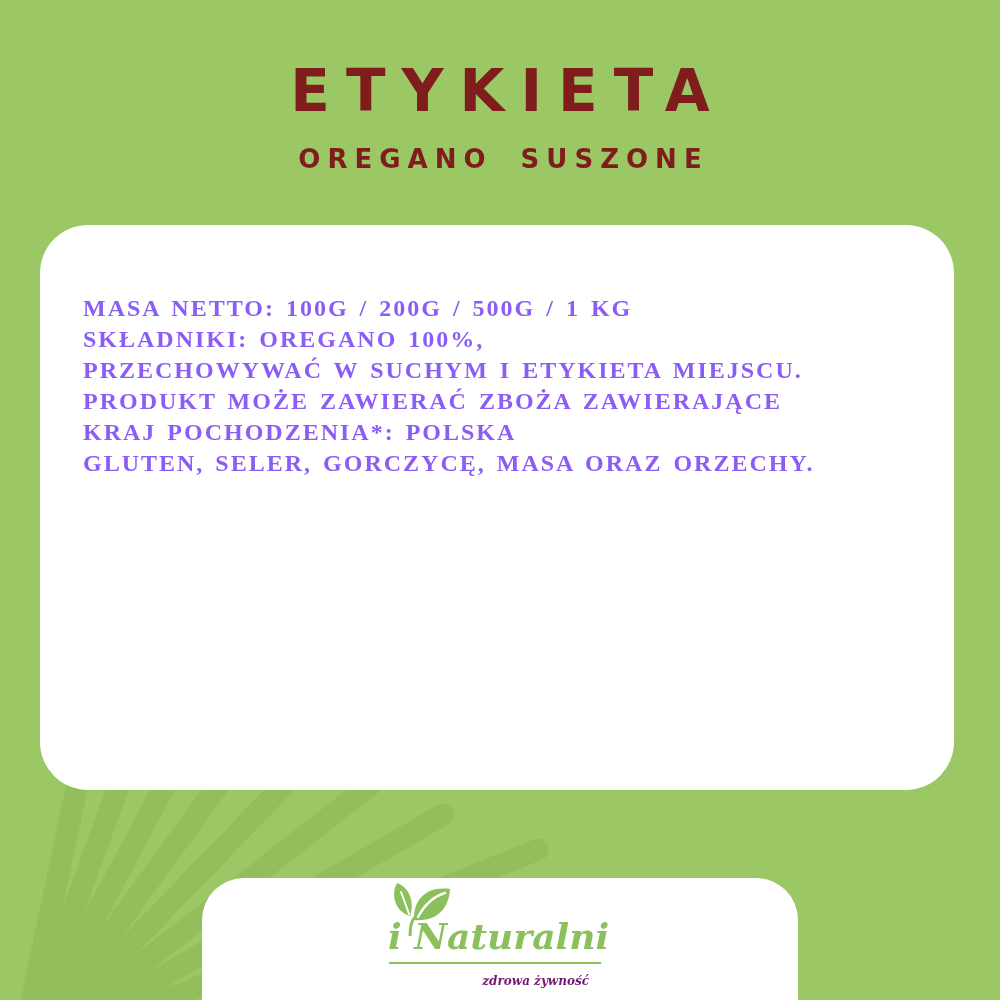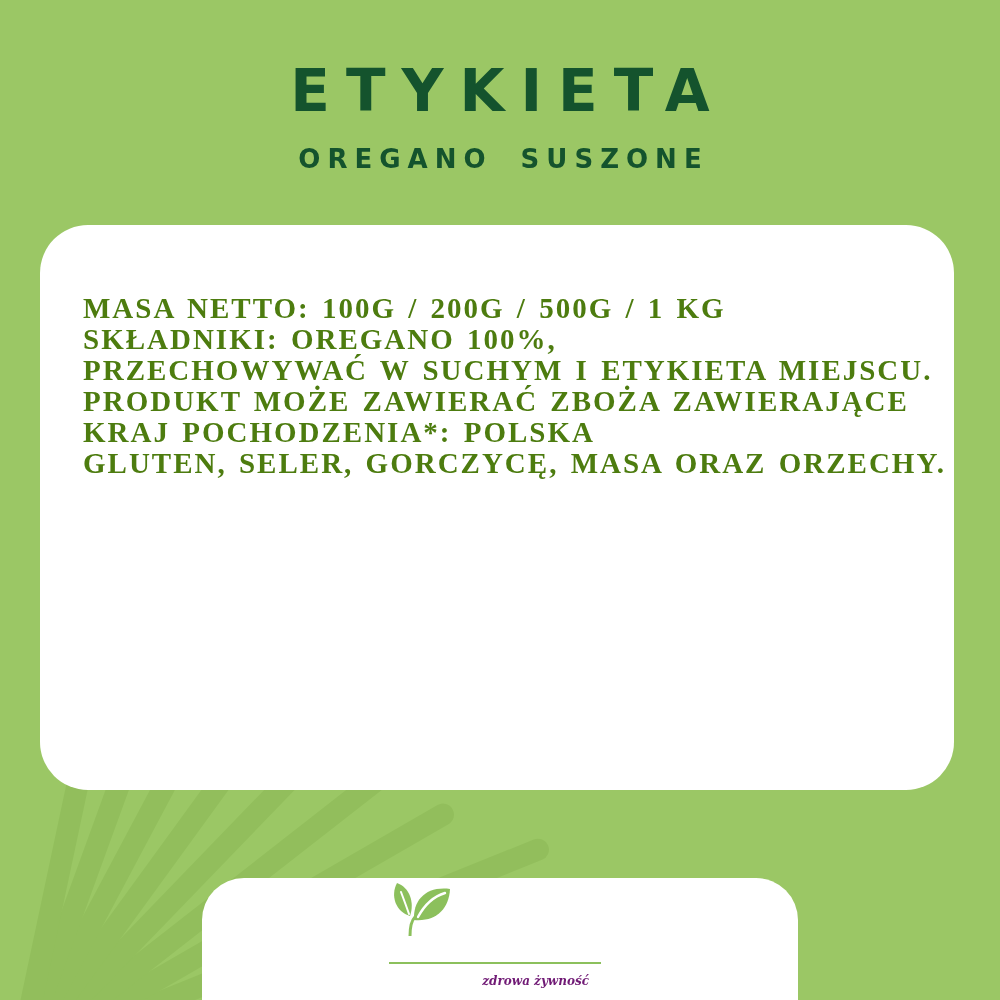--- a/index.html
+++ b/index.html
@@ -20,21 +20,21 @@
     pointer-events: none;
   }
 
   
   .header {
     position: absolute;
     top: 58px; left: 0;
     width: 1000px;
     text-align: center;
     z-index: 2;
-    color: #14532d;
+    color: #7f1d1d;
   }
   .title {
     font-family: "DejaVu Sans", "Liberation Sans", sans-serif;
     font-weight: bold;
     font-size: 58px;
     letter-spacing: 16px;
     text-indent: 16px;
     line-height: 66px;
   }
   .subtitle {
@@ -54,24 +54,24 @@
     left: 40px; top: 225px;
     width: 914px; height: 565px;
     background: #ffffff;
     border-radius: 48px;
     z-index: 1;
   }
   .card-text {
     position: absolute;
     left: 43px; top: 68px;
     right: 30px;
-    color: #4d7c0f;
+    color: #8b5cf6;
     font-family: "Liberation Serif", "DejaVu Serif", serif;
     font-weight: bold;
-    font-size: 29px;
+    font-size: 24px;
     letter-spacing: 2px;
     word-spacing: 3px;
   }
   .card-text .line { line-height: 31px; white-space: nowrap; }
   .footnote {
     position: absolute;
     left: 0; top: 470px;
     width: 100%;
     text-align: center;
     color: #3b3b3b;
@@ -163,15 +163,16 @@
 </div>
 
 <div class="logo-box">
   <svg class="logo-leaves" viewBox="0 0 72 56" aria-hidden="true">
     <path d="M22 36 C8 32 2 16 9 3 C21 7 27 22 22 36 Z" fill="#8cc05c"></path>
     <path d="M13 12 C16 20 19 28 21 34" stroke="#ffffff" stroke-width="2" fill="none" stroke-linecap="round"></path>
     <path d="M26 40 C25 20 38 6 62 9 C61 29 48 42 26 40 Z" fill="#8cc05c"></path>
     <path d="M30 37 C37 24 47 16 57 13" stroke="#ffffff" stroke-width="2.4" fill="none" stroke-linecap="round"></path>
     <path d="M22 56 C22 47 23 41 27 37" stroke="#8cc05c" stroke-width="3" fill="none" stroke-linecap="round"></path>
   </svg>
+  <div class="brand">i Naturalni</div>
   <div class="brand-rule"></div>
   <div class="tagline">zdrowa żywność</div>
 </div>
 
 </body></html>

